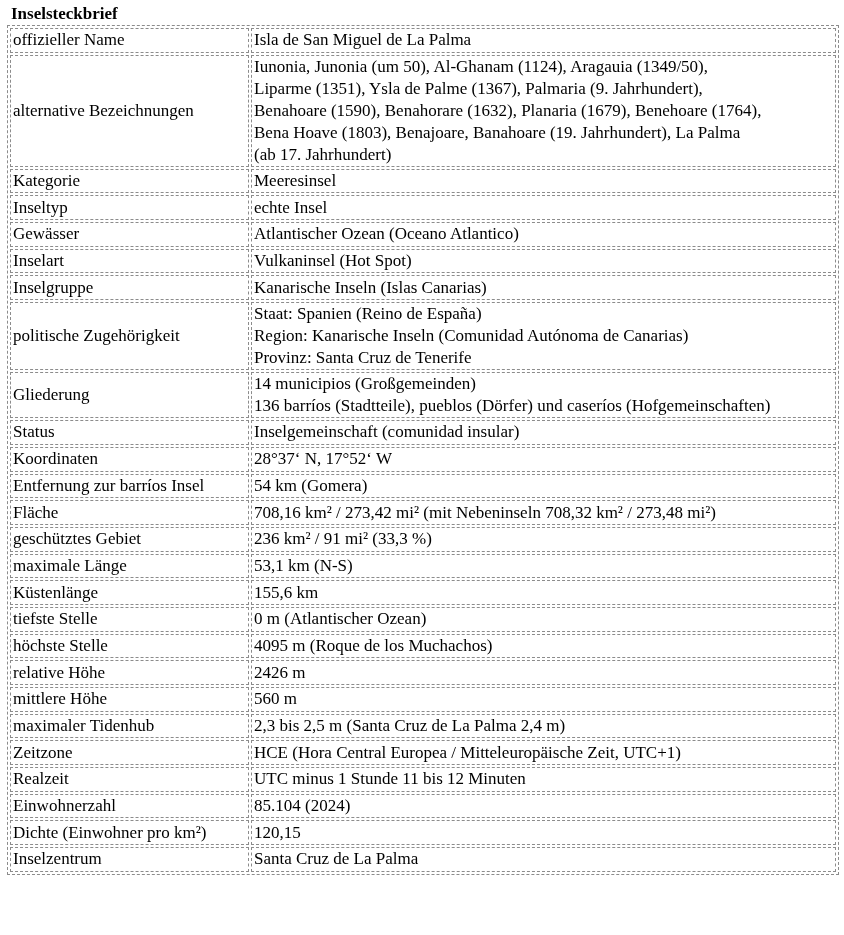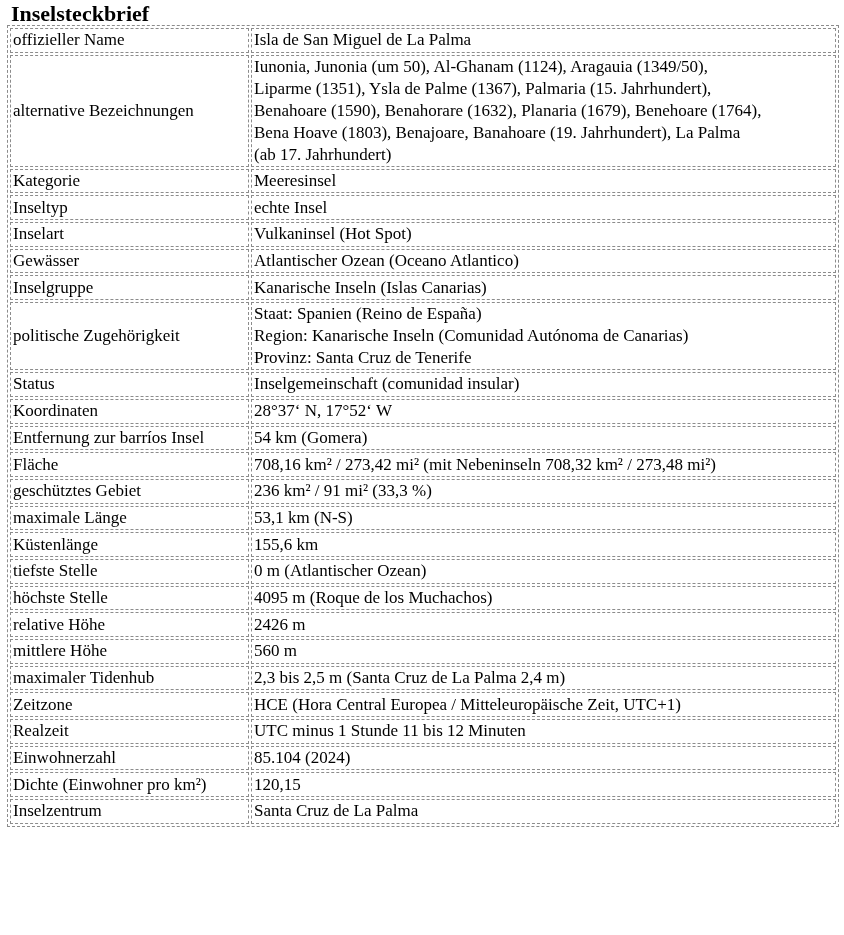--- a/index.html
+++ b/index.html
@@ -13,21 +13,21 @@
     overflow: hidden;
     font-family: "Liberation Serif", "DejaVu Serif", serif;
     color: #000000;
     font-size: 17px;
   }
   .caption {
     position: absolute;
     left: 11px;
     top: 3px;
     font-weight: bold;
-    font-size: 22px;
+    font-size: 17px;
     line-height: 22px;
   }
   table.steckbrief {
     position: absolute;
     left: 7px;
     top: 25px;
     width: 832px;
     border: 1px dashed #8c8c8c;
     border-collapse: separate;
     border-spacing: 2px;
@@ -62,62 +62,69 @@
       <tr>
         <td class="label">offizieller Name</td>
         <td class="value">
           <span class="line">Isla de San Miguel de La Palma</span>
         </td>
       </tr>
       <tr>
         <td class="label">alternative Bezeichnungen</td>
         <td class="value">
           <span class="line">Iunonia, Junonia (um 50), Al-Ghanam (1124), Aragauia (1349/50),</span>
-          <span class="line">Liparme (1351), Ysla de Palme (1367), Palmaria (15. Jahrhundert),</span>
+          <span class="line">Liparme (1351), Ysla de Palme (1367), Palmaria (9. Jahrhundert),</span>
           <span class="line">Benahoare  (1590), Benahorare (1632), Planaria (1679), Benehoare (1764),</span>
           <span class="line">Bena Hoave (1803), Benajoare, Banahoare (19. Jahrhundert), La Palma</span>
           <span class="line">(ab 17. Jahrhundert)</span>
         </td>
       </tr>
       <tr>
         <td class="label">Kategorie</td>
         <td class="value">
           <span class="line">Meeresinsel</span>
         </td>
       </tr>
       <tr>
         <td class="label">Inseltyp</td>
         <td class="value">
           <span class="line">echte Insel</span>
         </td>
       </tr>
       <tr>
+        <td class="label">Gewässer</td>
+        <td class="value">
+          <span class="line">Atlantischer Ozean (Oceano Atlantico)</span>
+        </td>
+      </tr>
+      <tr>
         <td class="label">Inselart</td>
         <td class="value">
           <span class="line">Vulkaninsel (Hot Spot)</span>
-        </td>
-      </tr>
-      <tr>
-        <td class="label">Gewässer</td>
-        <td class="value">
-          <span class="line">Atlantischer Ozean (Oceano Atlantico)</span>
         </td>
       </tr>
       <tr>
         <td class="label">Inselgruppe</td>
         <td class="value">
           <span class="line">Kanarische Inseln (Islas Canarias)</span>
         </td>
       </tr>
       <tr>
         <td class="label">politische Zugehörigkeit</td>
         <td class="value">
           <span class="line">Staat: Spanien (Reino de España)</span>
           <span class="line">Region: Kanarische Inseln (Comunidad Autónoma de Canarias)</span>
           <span class="line">Provinz: Santa Cruz de Tenerife</span>
+        </td>
+      </tr>
+      <tr>
+        <td class="label">Gliederung</td>
+        <td class="value">
+          <span class="line">14 municipios (Großgemeinden)</span>
+          <span class="line">136 barríos (Stadtteile), pueblos (Dörfer) und caseríos (Hofgemeinschaften)</span>
         </td>
       </tr>
       <tr>
         <td class="label">Status</td>
         <td class="value">
           <span class="line">Inselgemeinschaft (comunidad insular)</span>
         </td>
       </tr>
       <tr>
         <td class="label">Koordinaten</td>

